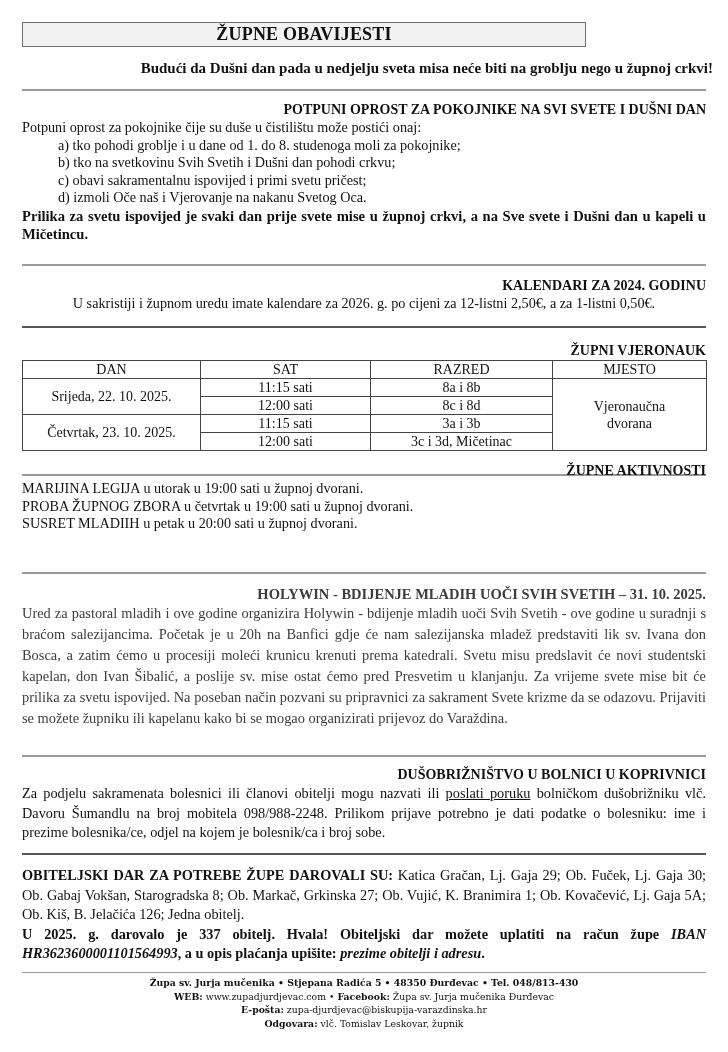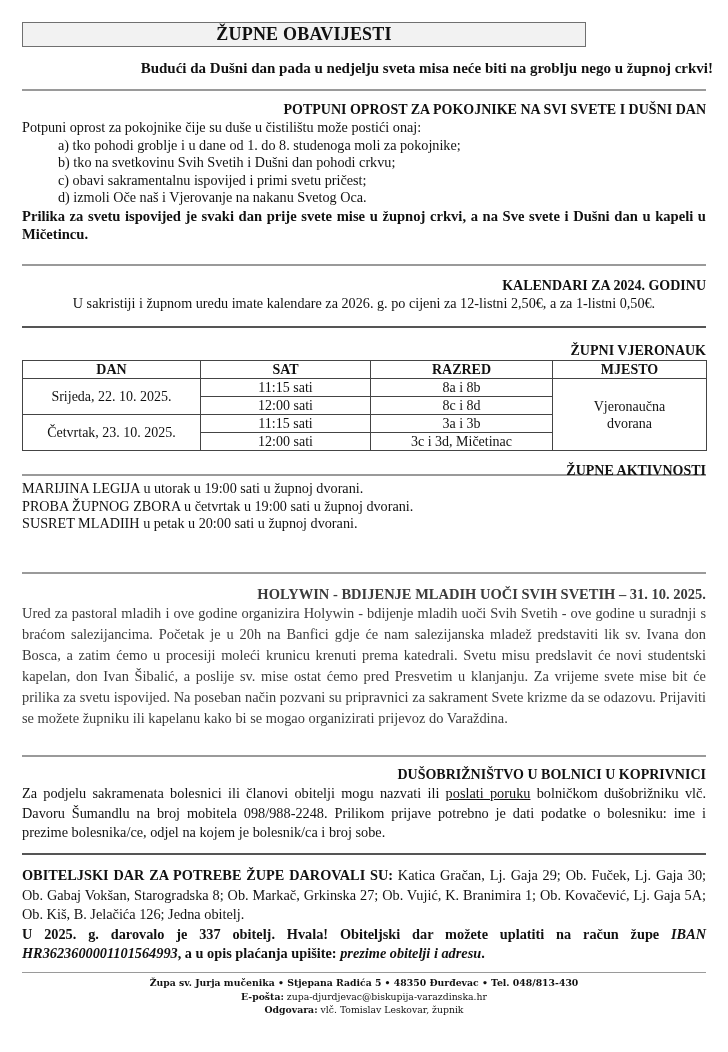--- a/index.html
+++ b/index.html
@@ -34,21 +34,21 @@
     .u { text-decoration: underline; }
     .i { font-style: italic; }
 
     table.vj {
       border-collapse: collapse; width: 684px; font-size: 14px; table-layout: fixed;
     }
     table.vj th, table.vj td {
       border: 1px solid #444; text-align: center; padding: 0; height: 18px; line-height: 17px;
       font-weight: normal;
     }
-    table.vj th { font-weight: bold; height: 18px; }
+    table.vj th { font-weight: normal; height: 18px; }
 
     .footer {
       position: absolute; left: 0; top: 976px; width: 684px; text-align: center;
       font-family: "DejaVu Serif", serif; font-size: 9.3px; line-height: 13.5px; color: #111;
     }
     .footer b { font-weight: bold; }
   </style>
 </head>
 <body>
 
@@ -139,17 +139,18 @@
   <div class="hr dark" style="top:853px;"></div>
 
   <div class="sec justify" style="top:866px;line-height:19.5px;font-size:14.3px;">
     <div><span class="bold">OBITELJSKI DAR ZA POTREBE ŽUPE DAROVALI SU:</span><span> Katica Gračan, Lj. Gaja 29; Ob. Fuček, Lj. Gaja 30; Ob. Gabaj Vokšan, Starogradska 8; Ob. Markač, Grkinska 27; Ob. Vujić, K. Branimira 1; Ob. Kovačević, Lj. Gaja 5A; Ob. Kiš, B. Jelačića 126; Jedna obitelj.</span></div>
     <div class="bold"><span>U 2025. g. darovalo je 337 obitelj. Hvala! Obiteljski dar možete uplatiti na račun župe </span><span class="i">IBAN HR3623600001101564993</span><span>, a u opis plaćanja upišite: </span><span class="i">prezime obitelji i adresu</span><span>.</span></div>
   </div>
   <div class="hr" style="top:972px;border-top-width:1.5px;"></div>
 
   <div class="footer">
     <div class="bold">Župa sv. Jurja mučenika • Stjepana Radića 5 • 48350 Đurđevac • Tel. 048/813-430</div>
+    <div><b>WEB:</b><span> www.zupadjurdjevac.com • </span><b>Facebook:</b><span> Župa sv. Jurja mučenika Đurđevac</span></div>
     <div><b>E-pošta:</b><span> zupa-djurdjevac@biskupija-varazdinska.hr</span></div>
     <div><b>Odgovara:</b><span> vlč. Tomislav Leskovar, župnik</span></div>
   </div>
 
 </div>
 
 </body></html>

